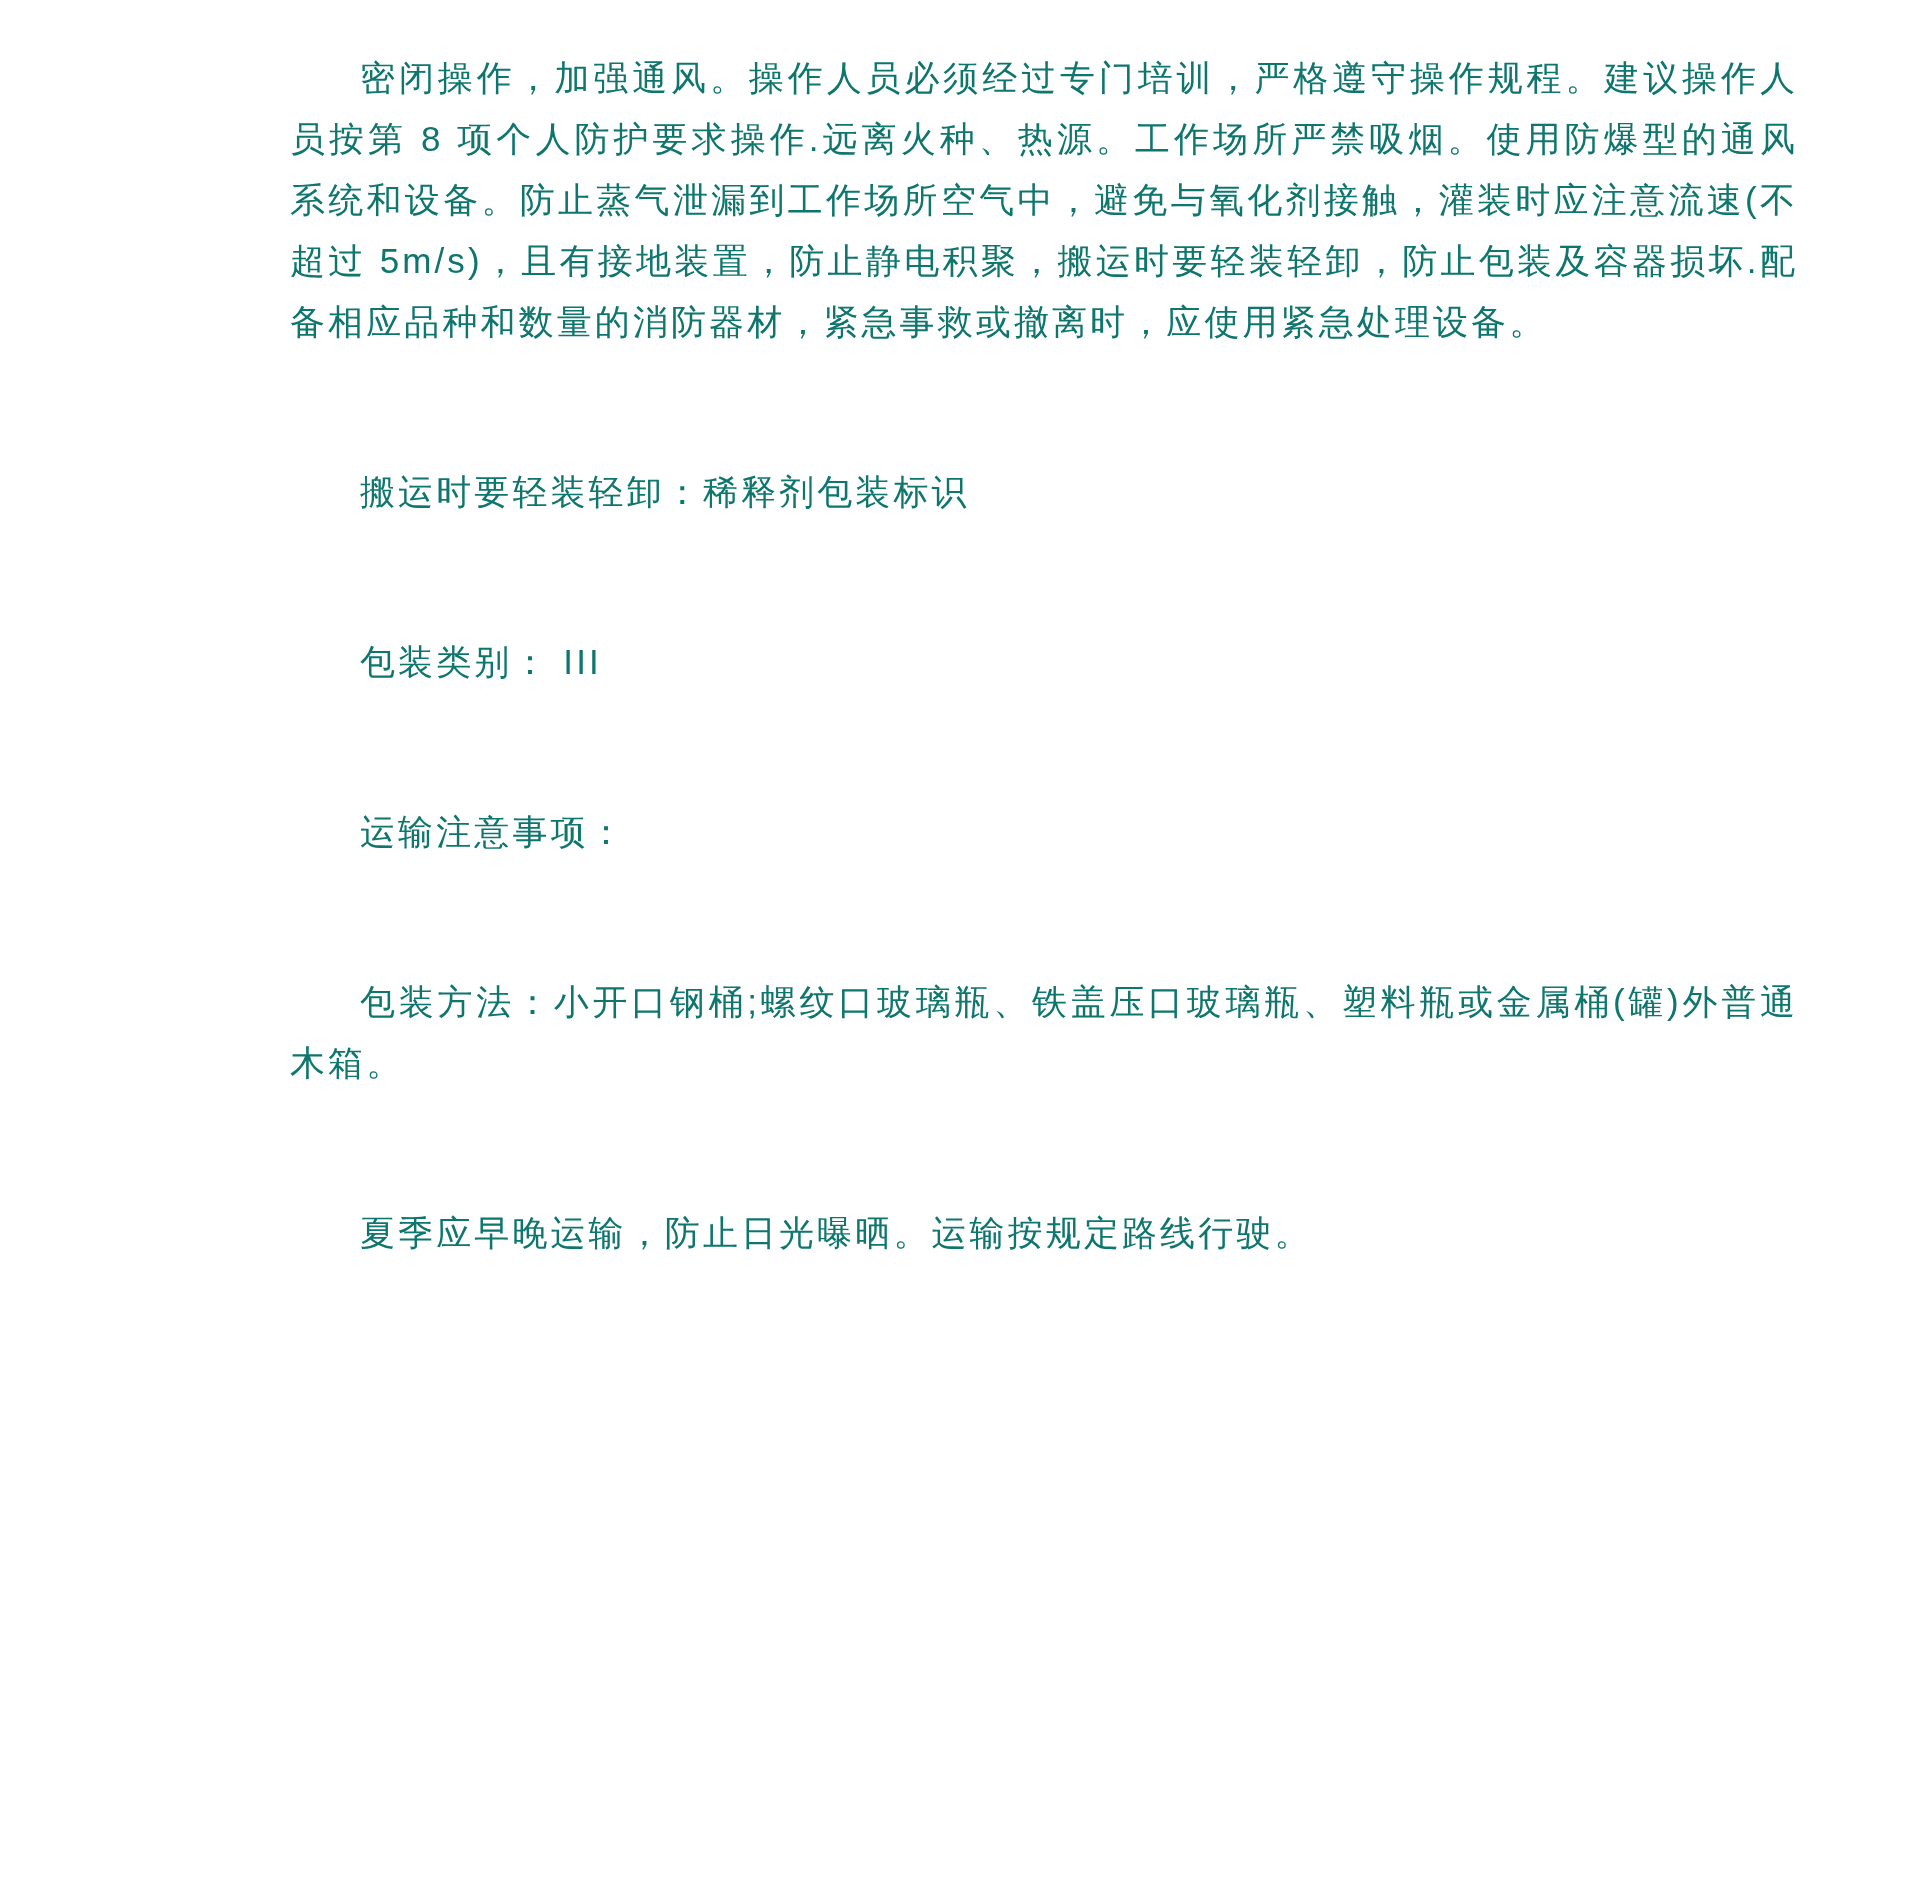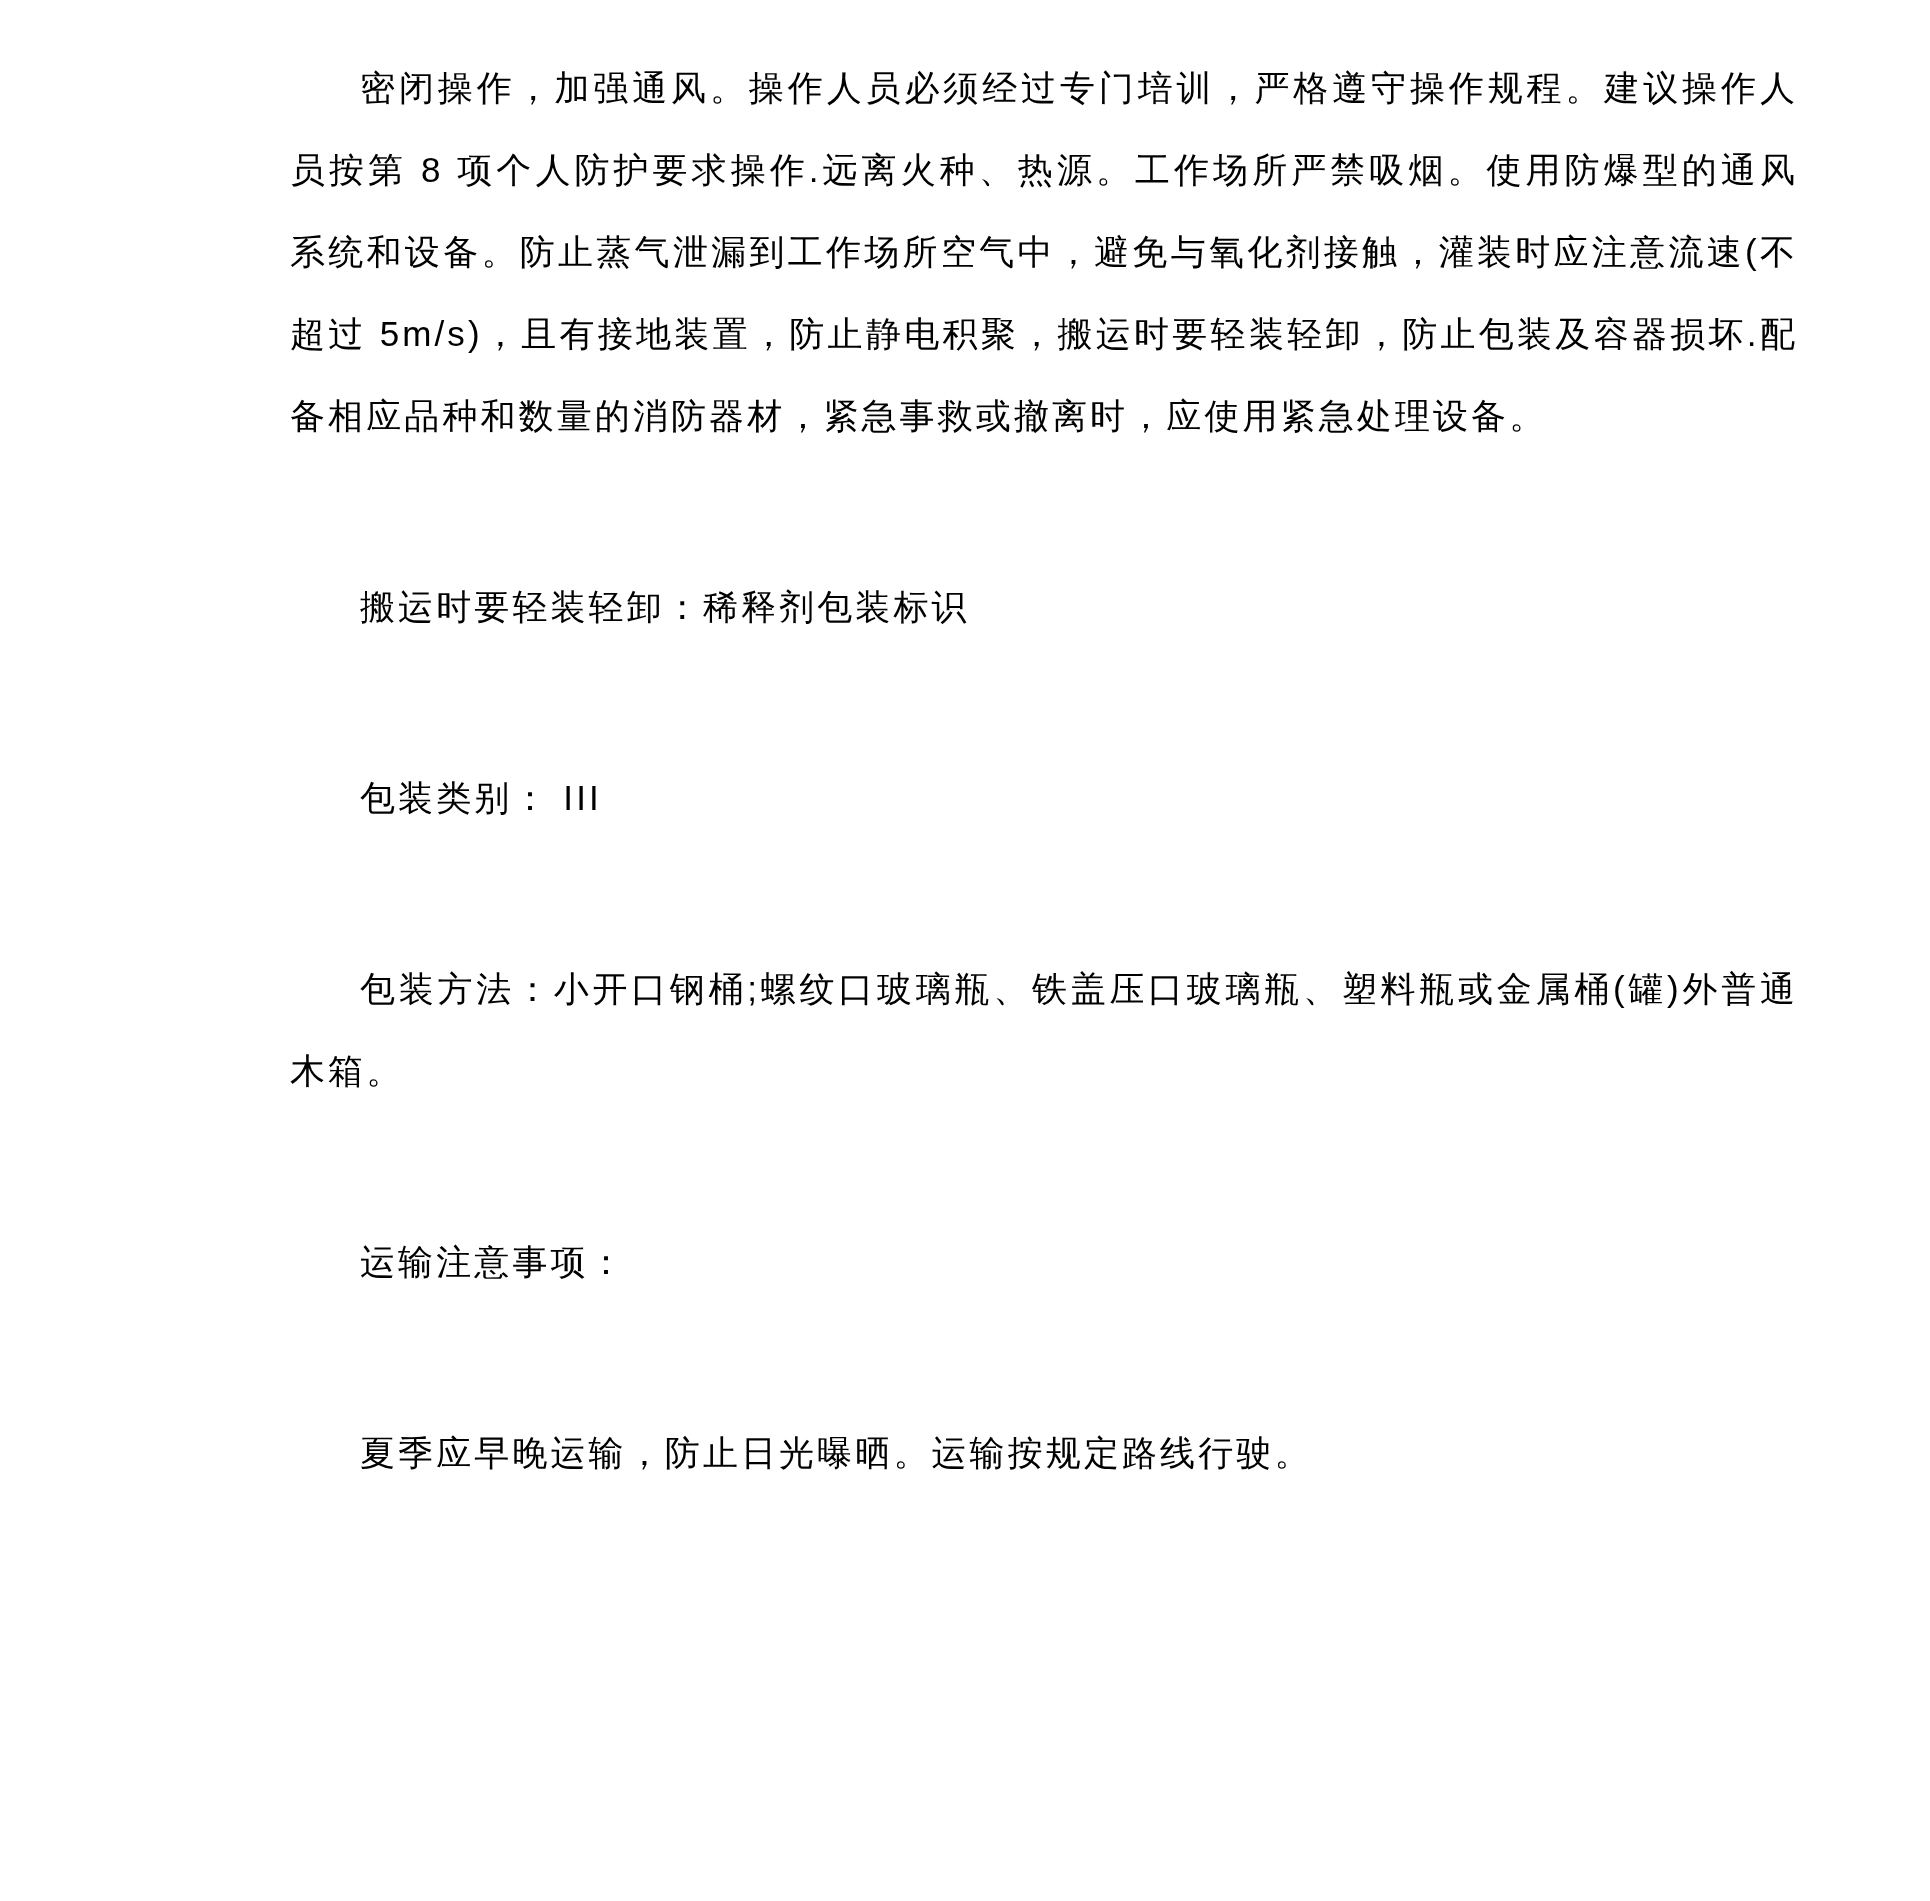--- a/index.html
+++ b/index.html
@@ -13,36 +13,36 @@
     height: 1901px;
     box-sizing: border-box;
     background: #ffffff;
     padding: 47px 132px 0 290px;
     overflow: hidden;
   }
   .para {
     margin: 0 0 109px 0;
     font-family: "Liberation Sans", "DejaVu Sans", sans-serif;
     font-size: 35px;
-    line-height: 82px;
+    line-height: 61px;
     letter-spacing: 3.1px;
-    color: #000000;
+    color: #0f766e;
     text-align: justify;
     text-justify: inter-character;
     text-indent: 2em;
     word-break: break-all;
   }
   .para:last-child {
     margin-bottom: 0;
   }
 </style>
 </head>
 <body>
 
 <div class="page">
   <p class="para">密闭操作，加强通风。操作人员必须经过专门培训，严格遵守操作规程。建议操作人员按第 8 项个人防护要求操作.远离火种、热源。工作场所严禁吸烟。使用防爆型的通风系统和设备。防止蒸气泄漏到工作场所空气中，避免与氧化剂接触，灌装时应注意流速(不超过 5m/s)，且有接地装置，防止静电积聚，搬运时要轻装轻卸，防止包装及容器损坏.配备相应品种和数量的消防器材，紧急事救或撤离时，应使用紧急处理设备。</p>
   <p class="para">搬运时要轻装轻卸：稀释剂包装标识</p>
   <p class="para">包装类别： III</p>
+  <p class="para">运输注意事项：</p>
   <p class="para">包装方法：小开口钢桶;螺纹口玻璃瓶、铁盖压口玻璃瓶、塑料瓶或金属桶(罐)外普通木箱。</p>
-  <p class="para">运输注意事项：</p>
   <p class="para">夏季应早晚运输，防止日光曝晒。运输按规定路线行驶。</p>
 </div>
 
 
 </body></html>

